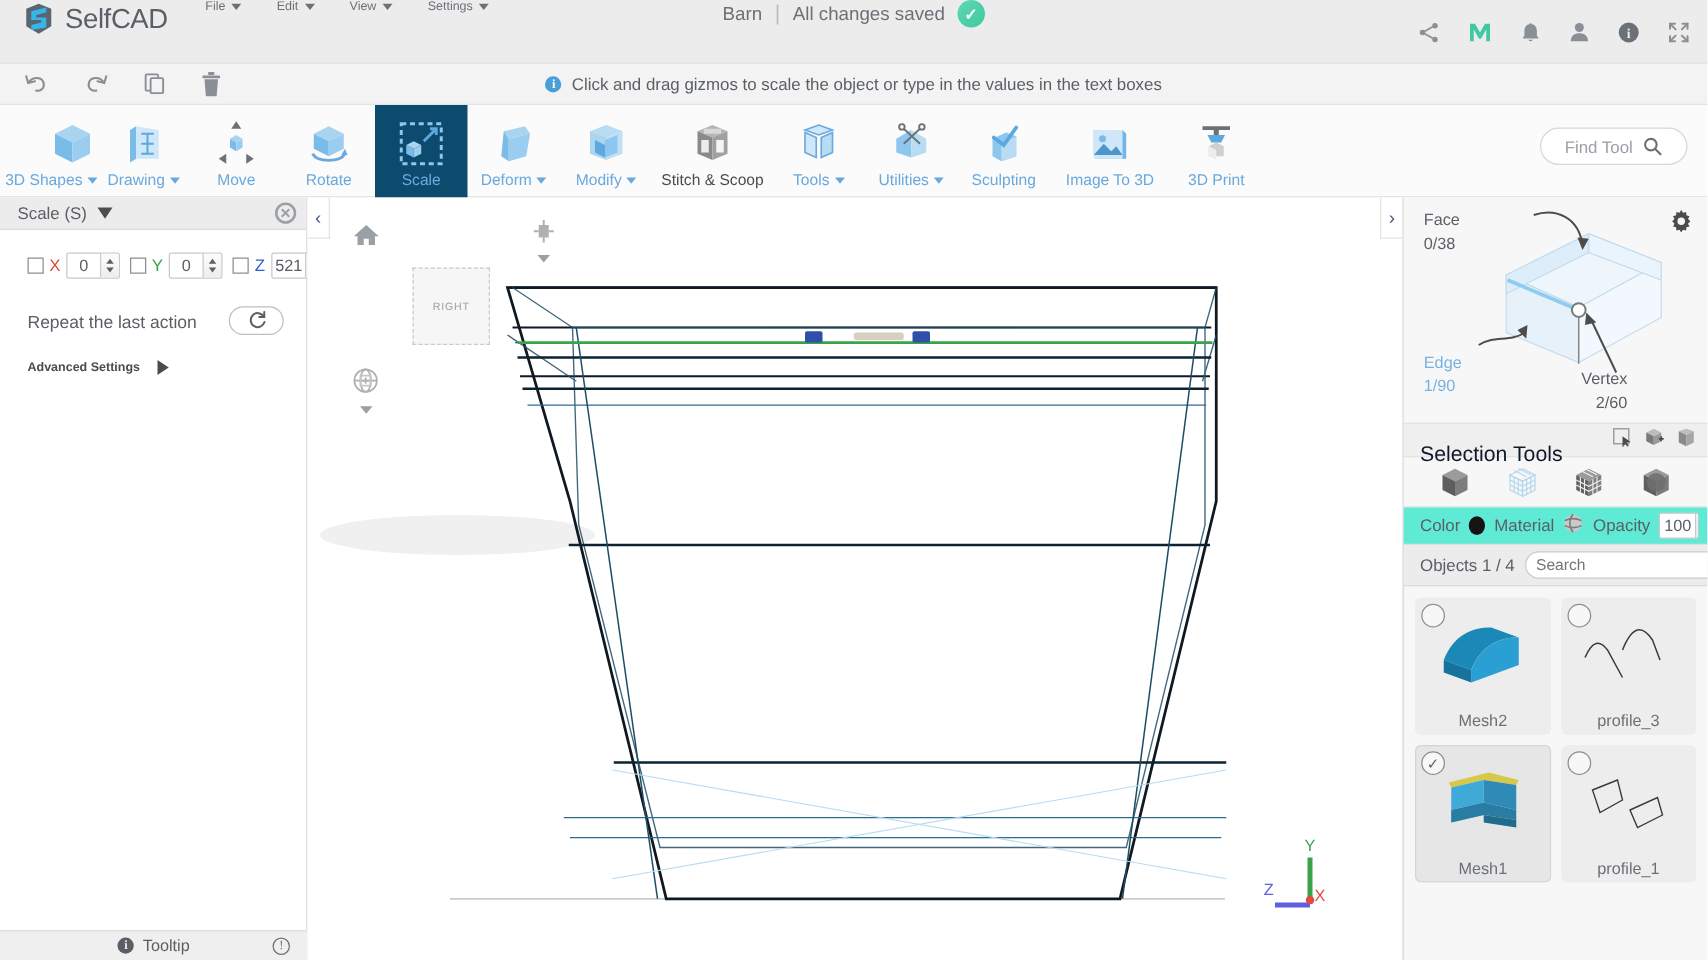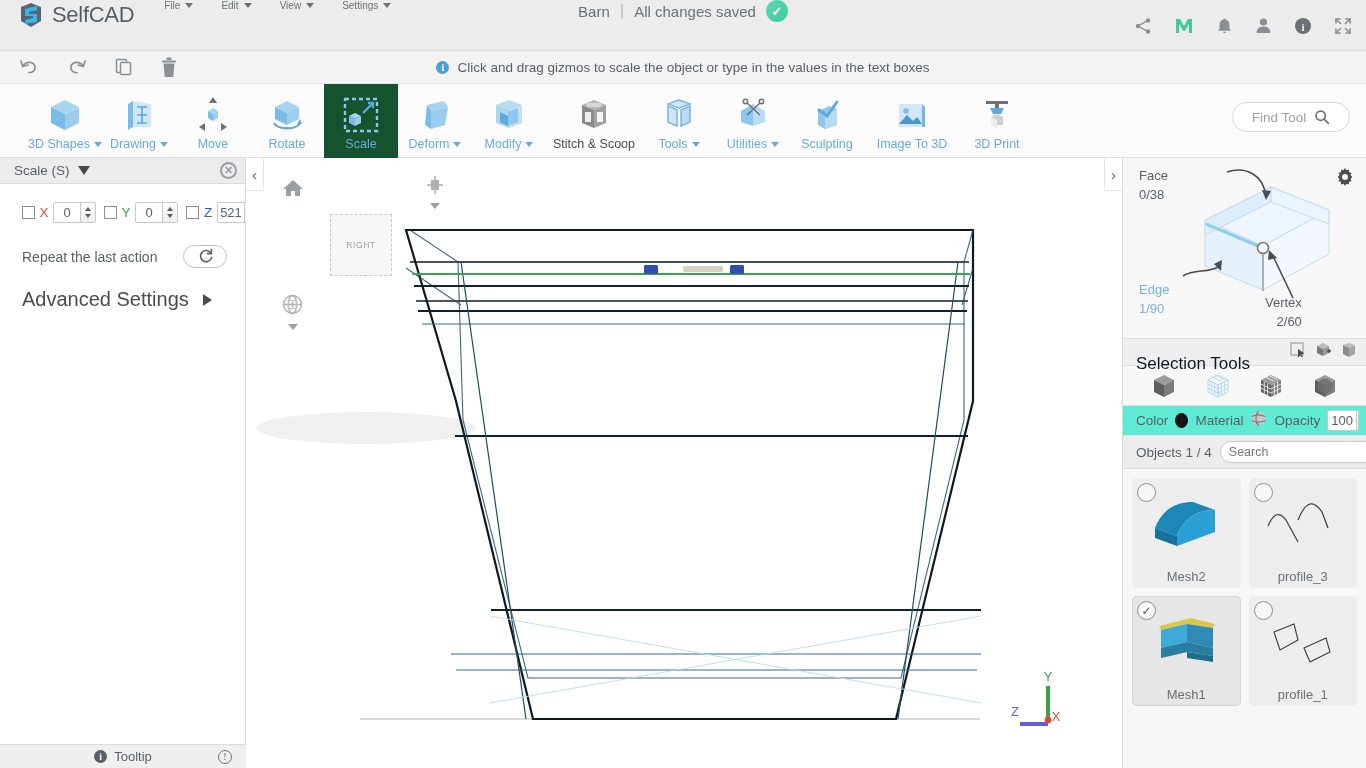--- a/index.html
+++ b/index.html
@@ -74,23 +74,23 @@
   .ribbon {
     position: absolute; left: 0; top: 84px; width: 1366px; height: 74px;
     background: #fbfbfb; border-bottom: 1px solid #dedede;
     display: flex; align-items: flex-start;
   }
   .rib-item {
     width: 74px; height: 74px; display: flex; flex-direction: column;
     align-items: center; justify-content: center; gap: 2px; cursor: pointer;
     font-size: 12.5px; color: #6aa9dd; padding-top: 4px;
   }
-  .rib-item.first { margin-left: 28px; }
+  .rib-item.first { margin-left: 4px; align-items: flex-end; }
   .rib-item.wide { width: 96px; }
-  .rib-item.active { background: #14532d; }
+  .rib-item.active { background: #0c4a6e; }
   .rib-item.dark { color: #4c4c4c; }
   .rib-lbl { display: flex; align-items: center; gap: 4px; white-space: nowrap; }
   .rib-lbl .caret-d { border-top-color: #6aa9dd; }
   .rib-ico { height: 40px; display: flex; align-items: center; justify-content: center; }
   .findtool {
     position: absolute; right: 16px; top: 18px;
     width: 118px; height: 30px; border: 1px solid #d7d7d7; border-radius: 16px;
     background: #fff; display: flex; align-items: center; justify-content: center;
     gap: 8px; cursor: pointer;
   }
@@ -151,21 +151,21 @@
   }
   .repeat-lbl { font-size: 14px; color: #5a5f66; }
   .repeat-btn {
     margin-left: auto; width: 44px; height: 23px; border: 1px solid #bfbfbf;
     border-radius: 13px; background: #fff; display: flex;
     align-items: center; justify-content: center; cursor: pointer; color: #5a5f66;
   }
   .adv-row {
     display: flex; align-items: center; gap: 14px; padding: 20px 0 0 22px; cursor: pointer;
   }
-  .adv-lbl { font-size: 20px; color: #4c4c4c; font-weight: normal; }
+  .adv-lbl { font-size: 10px; color: #4c4c4c; font-weight: bold; }
   .tri-r {
     width: 0; height: 0; border-top: 6px solid transparent;
     border-bottom: 6px solid transparent; border-left: 9px solid #4c4c4c;
   }
   .lpanel-foot {
     position: absolute; bottom: 0; left: 0; width: 246px; height: 24px;
     background: #efefef; border-top: 1px solid #dcdcdc;
     display: flex; align-items: center; justify-content: center; gap: 7px;
   }
   .foot-lbl { font-size: 13px; color: #5a5f66; }

